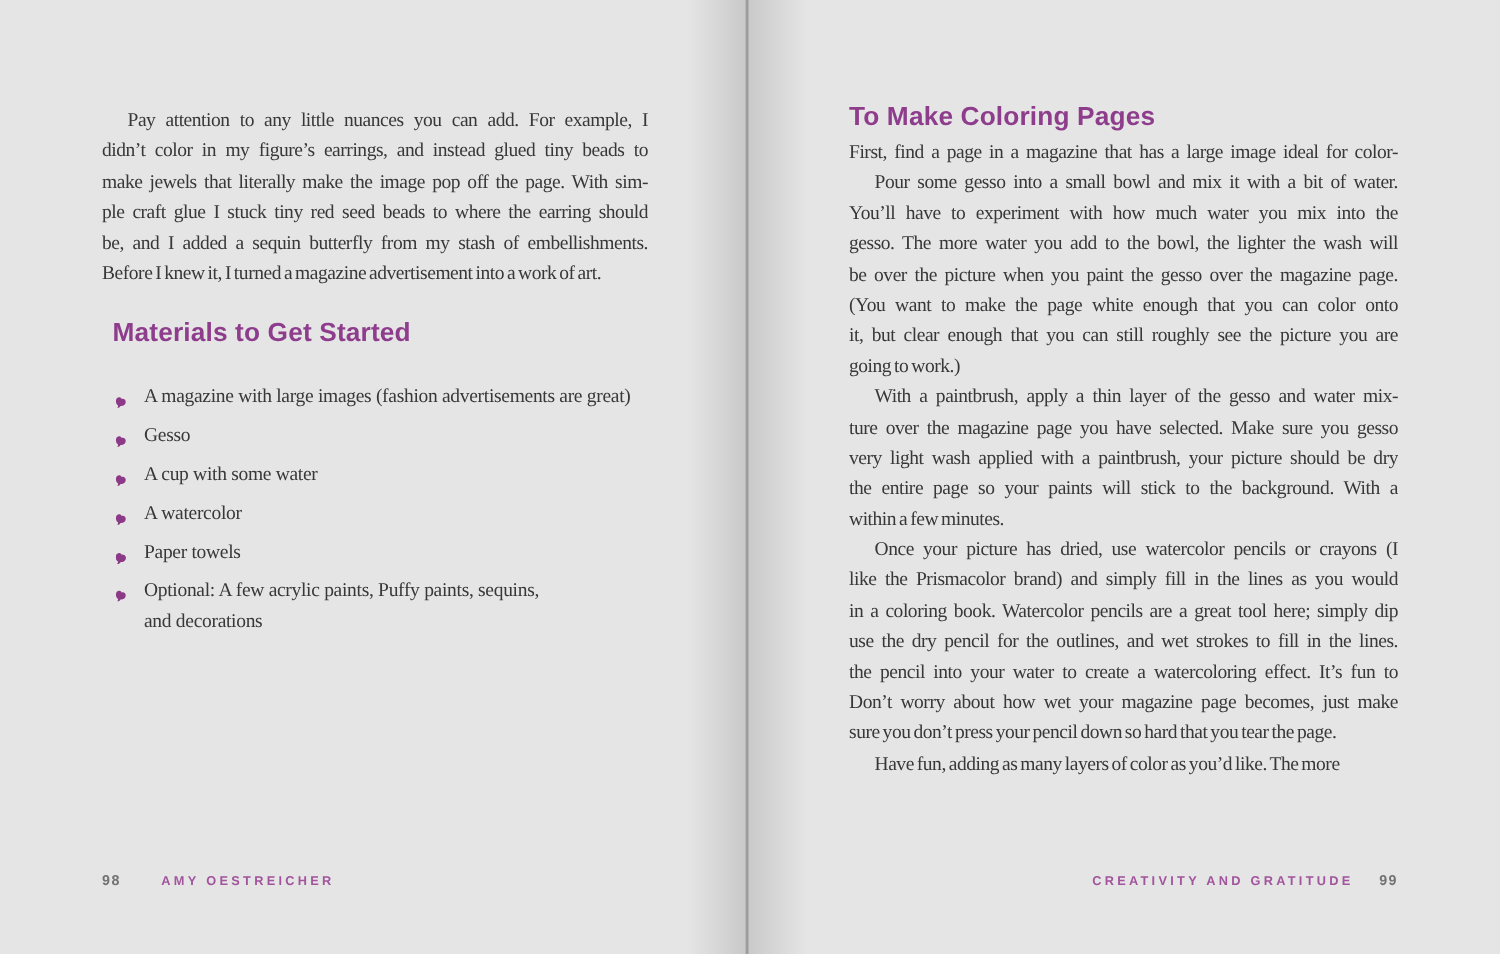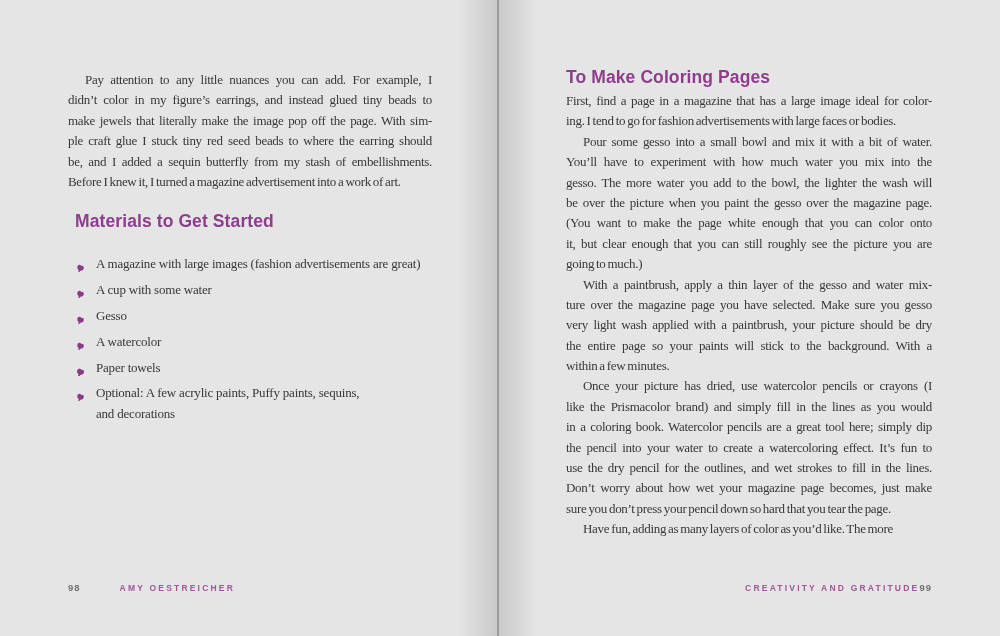--- a/index.html
+++ b/index.html
@@ -78,22 +78,22 @@
   }
   .item-text { white-space: pre-line; }
 
   
   .folio {
     position: absolute; top: 582px;
     display: flex; align-items: baseline;
     font-family: "Liberation Sans", sans-serif;
     font-weight: 700;
   }
-  .folio-left  { left: 68px; gap: 39px; }
-  .folio-right { right: 68px; }
+  .folio-left  { left: 68px; gap: 27px; }
+  .folio-right { right: 68px; gap: 17px; }
   .pagenum {
     font-size: 9.5px; letter-spacing: 1px;
     color: var(--page-number-gray);
   }
   .running {
     font-size: 8.5px; letter-spacing: 2.2px;
     color: var(--footer-purple);
     text-transform: uppercase;
   }
 
@@ -134,27 +134,27 @@
         <li>
     <span class="bullet"><svg width="9" height="9" viewBox="0 0 10 10" aria-hidden="true">
               <path d="M2.1 1.6 C3.4 0.4 5.2 0.8 5.7 2.2 C7.3 1.7 8.8 2.8 8.7 4.4 C8.6 6.3 6.9 7.6 4.8 7.4 C4.5 8.4 3.4 9 2.3 8.7 C2.9 8.2 3.1 7.5 2.9 6.8 C1.3 5.9 1.0 2.9 2.1 1.6 Z" fill="currentColor"></path>
             </svg></span>
     <span class="item-text">A magazine with large images (fashion advertisements are great)</span>
   </li>
         <li>
     <span class="bullet"><svg width="9" height="9" viewBox="0 0 10 10" aria-hidden="true">
               <path d="M2.1 1.6 C3.4 0.4 5.2 0.8 5.7 2.2 C7.3 1.7 8.8 2.8 8.7 4.4 C8.6 6.3 6.9 7.6 4.8 7.4 C4.5 8.4 3.4 9 2.3 8.7 C2.9 8.2 3.1 7.5 2.9 6.8 C1.3 5.9 1.0 2.9 2.1 1.6 Z" fill="currentColor"></path>
             </svg></span>
+    <span class="item-text">Gesso</span>
+  </li>
+        <li>
+    <span class="bullet"><svg width="9" height="9" viewBox="0 0 10 10" aria-hidden="true">
+              <path d="M2.1 1.6 C3.4 0.4 5.2 0.8 5.7 2.2 C7.3 1.7 8.8 2.8 8.7 4.4 C8.6 6.3 6.9 7.6 4.8 7.4 C4.5 8.4 3.4 9 2.3 8.7 C2.9 8.2 3.1 7.5 2.9 6.8 C1.3 5.9 1.0 2.9 2.1 1.6 Z" fill="currentColor"></path>
+            </svg></span>
     <span class="item-text">A cup with some water</span>
-  </li>
-        <li>
-    <span class="bullet"><svg width="9" height="9" viewBox="0 0 10 10" aria-hidden="true">
-              <path d="M2.1 1.6 C3.4 0.4 5.2 0.8 5.7 2.2 C7.3 1.7 8.8 2.8 8.7 4.4 C8.6 6.3 6.9 7.6 4.8 7.4 C4.5 8.4 3.4 9 2.3 8.7 C2.9 8.2 3.1 7.5 2.9 6.8 C1.3 5.9 1.0 2.9 2.1 1.6 Z" fill="currentColor"></path>
-            </svg></span>
-    <span class="item-text">Gesso</span>
   </li>
         <li>
     <span class="bullet"><svg width="9" height="9" viewBox="0 0 10 10" aria-hidden="true">
               <path d="M2.1 1.6 C3.4 0.4 5.2 0.8 5.7 2.2 C7.3 1.7 8.8 2.8 8.7 4.4 C8.6 6.3 6.9 7.6 4.8 7.4 C4.5 8.4 3.4 9 2.3 8.7 C2.9 8.2 3.1 7.5 2.9 6.8 C1.3 5.9 1.0 2.9 2.1 1.6 Z" fill="currentColor"></path>
             </svg></span>
     <span class="item-text">A watercolor</span>
   </li>
         <li>
     <span class="bullet"><svg width="9" height="9" viewBox="0 0 10 10" aria-hidden="true">
               <path d="M2.1 1.6 C3.4 0.4 5.2 0.8 5.7 2.2 C7.3 1.7 8.8 2.8 8.7 4.4 C8.6 6.3 6.9 7.6 4.8 7.4 C4.5 8.4 3.4 9 2.3 8.7 C2.9 8.2 3.1 7.5 2.9 6.8 C1.3 5.9 1.0 2.9 2.1 1.6 Z" fill="currentColor"></path>
@@ -179,38 +179,37 @@
       <span class="pagenum">98</span>
       <span class="running">AMY OESTREICHER</span>
     </footer>
   </section>
 
   <section class="page right">
     <h2 class="heading right-heading">To Make Coloring Pages</h2>
 
     <div class="body-col right-col">
         <div class="line">First, find a page in a magazine that has a large image ideal for color-</div>
-        <div class="line last">ing. I tend to go for fashion advertisements with large faces or bodies.</div>
         <div class="line indent">Pour some gesso into a small bowl and mix it with a bit of water.</div>
         <div class="line">You’ll have to experiment with how much water you mix into the</div>
         <div class="line">gesso. The more water you add to the bowl, the lighter the wash will</div>
         <div class="line">be over the picture when you paint the gesso over the magazine page.</div>
         <div class="line">(You want to make the page white enough that you can color onto</div>
         <div class="line">it, but clear enough that you can still roughly see the picture you are</div>
-        <div class="line last">going to much.)</div>
+        <div class="line last">going to work.)</div>
         <div class="line indent">With a paintbrush, apply a thin layer of the gesso and water mix-</div>
         <div class="line">ture over the magazine page you have selected. Make sure you gesso</div>
         <div class="line">very light wash applied with a paintbrush, your picture should be dry</div>
         <div class="line">the entire page so your paints will stick to the background. With a</div>
         <div class="line last">within a few minutes.</div>
         <div class="line indent">Once your picture has dried, use watercolor pencils or crayons (I</div>
         <div class="line">like the Prismacolor brand) and simply fill in the lines as you would</div>
         <div class="line">in a coloring book. Watercolor pencils are a great tool here; simply dip</div>
+        <div class="line">use the dry pencil for the outlines, and wet strokes to fill in the lines.</div>
         <div class="line">the pencil into your water to create a watercoloring effect. It’s fun to</div>
-        <div class="line">use the dry pencil for the outlines, and wet strokes to fill in the lines.</div>
         <div class="line">Don’t worry about how wet your magazine page becomes, just make</div>
         <div class="line last">sure you don’t press your pencil down so hard that you tear the page.</div>
         <div class="line last indent">Have fun, adding as many layers of color as you’d like. The more</div>
       </div>
 
     <footer class="folio folio-right">
       <span class="running">CREATIVITY AND GRATITUDE</span>
       <span class="pagenum">99</span>
     </footer>
   </section>

